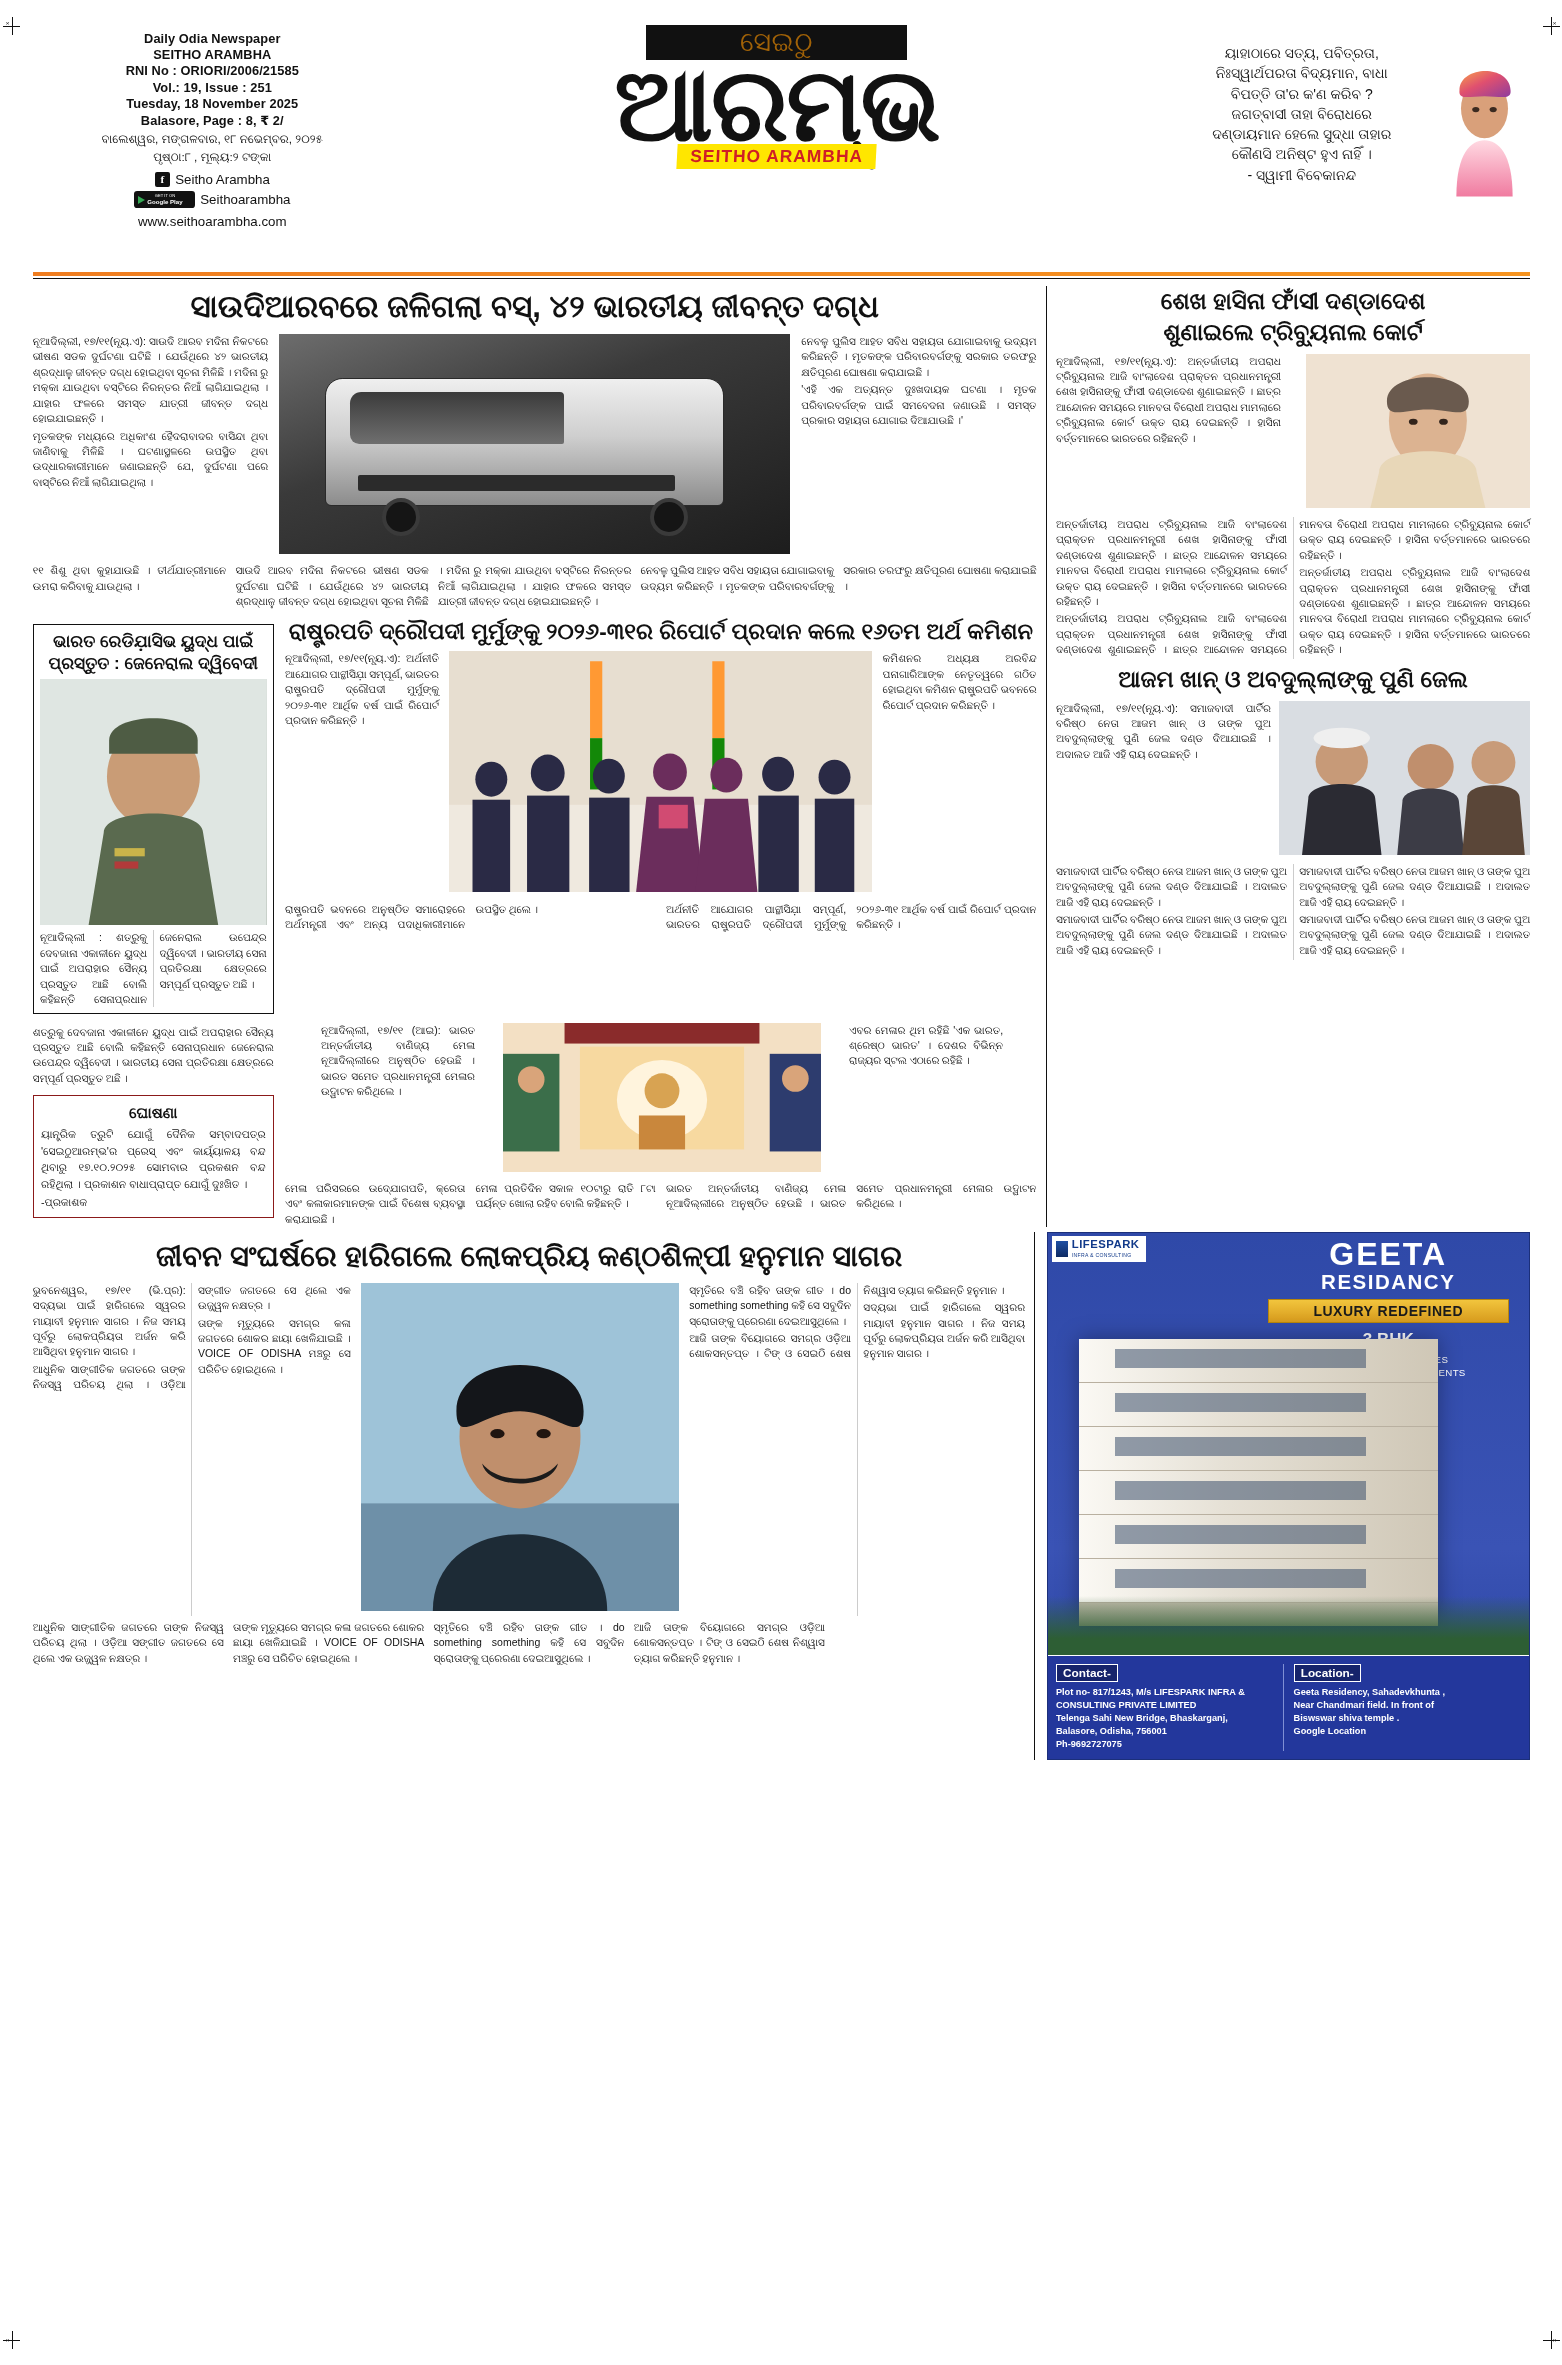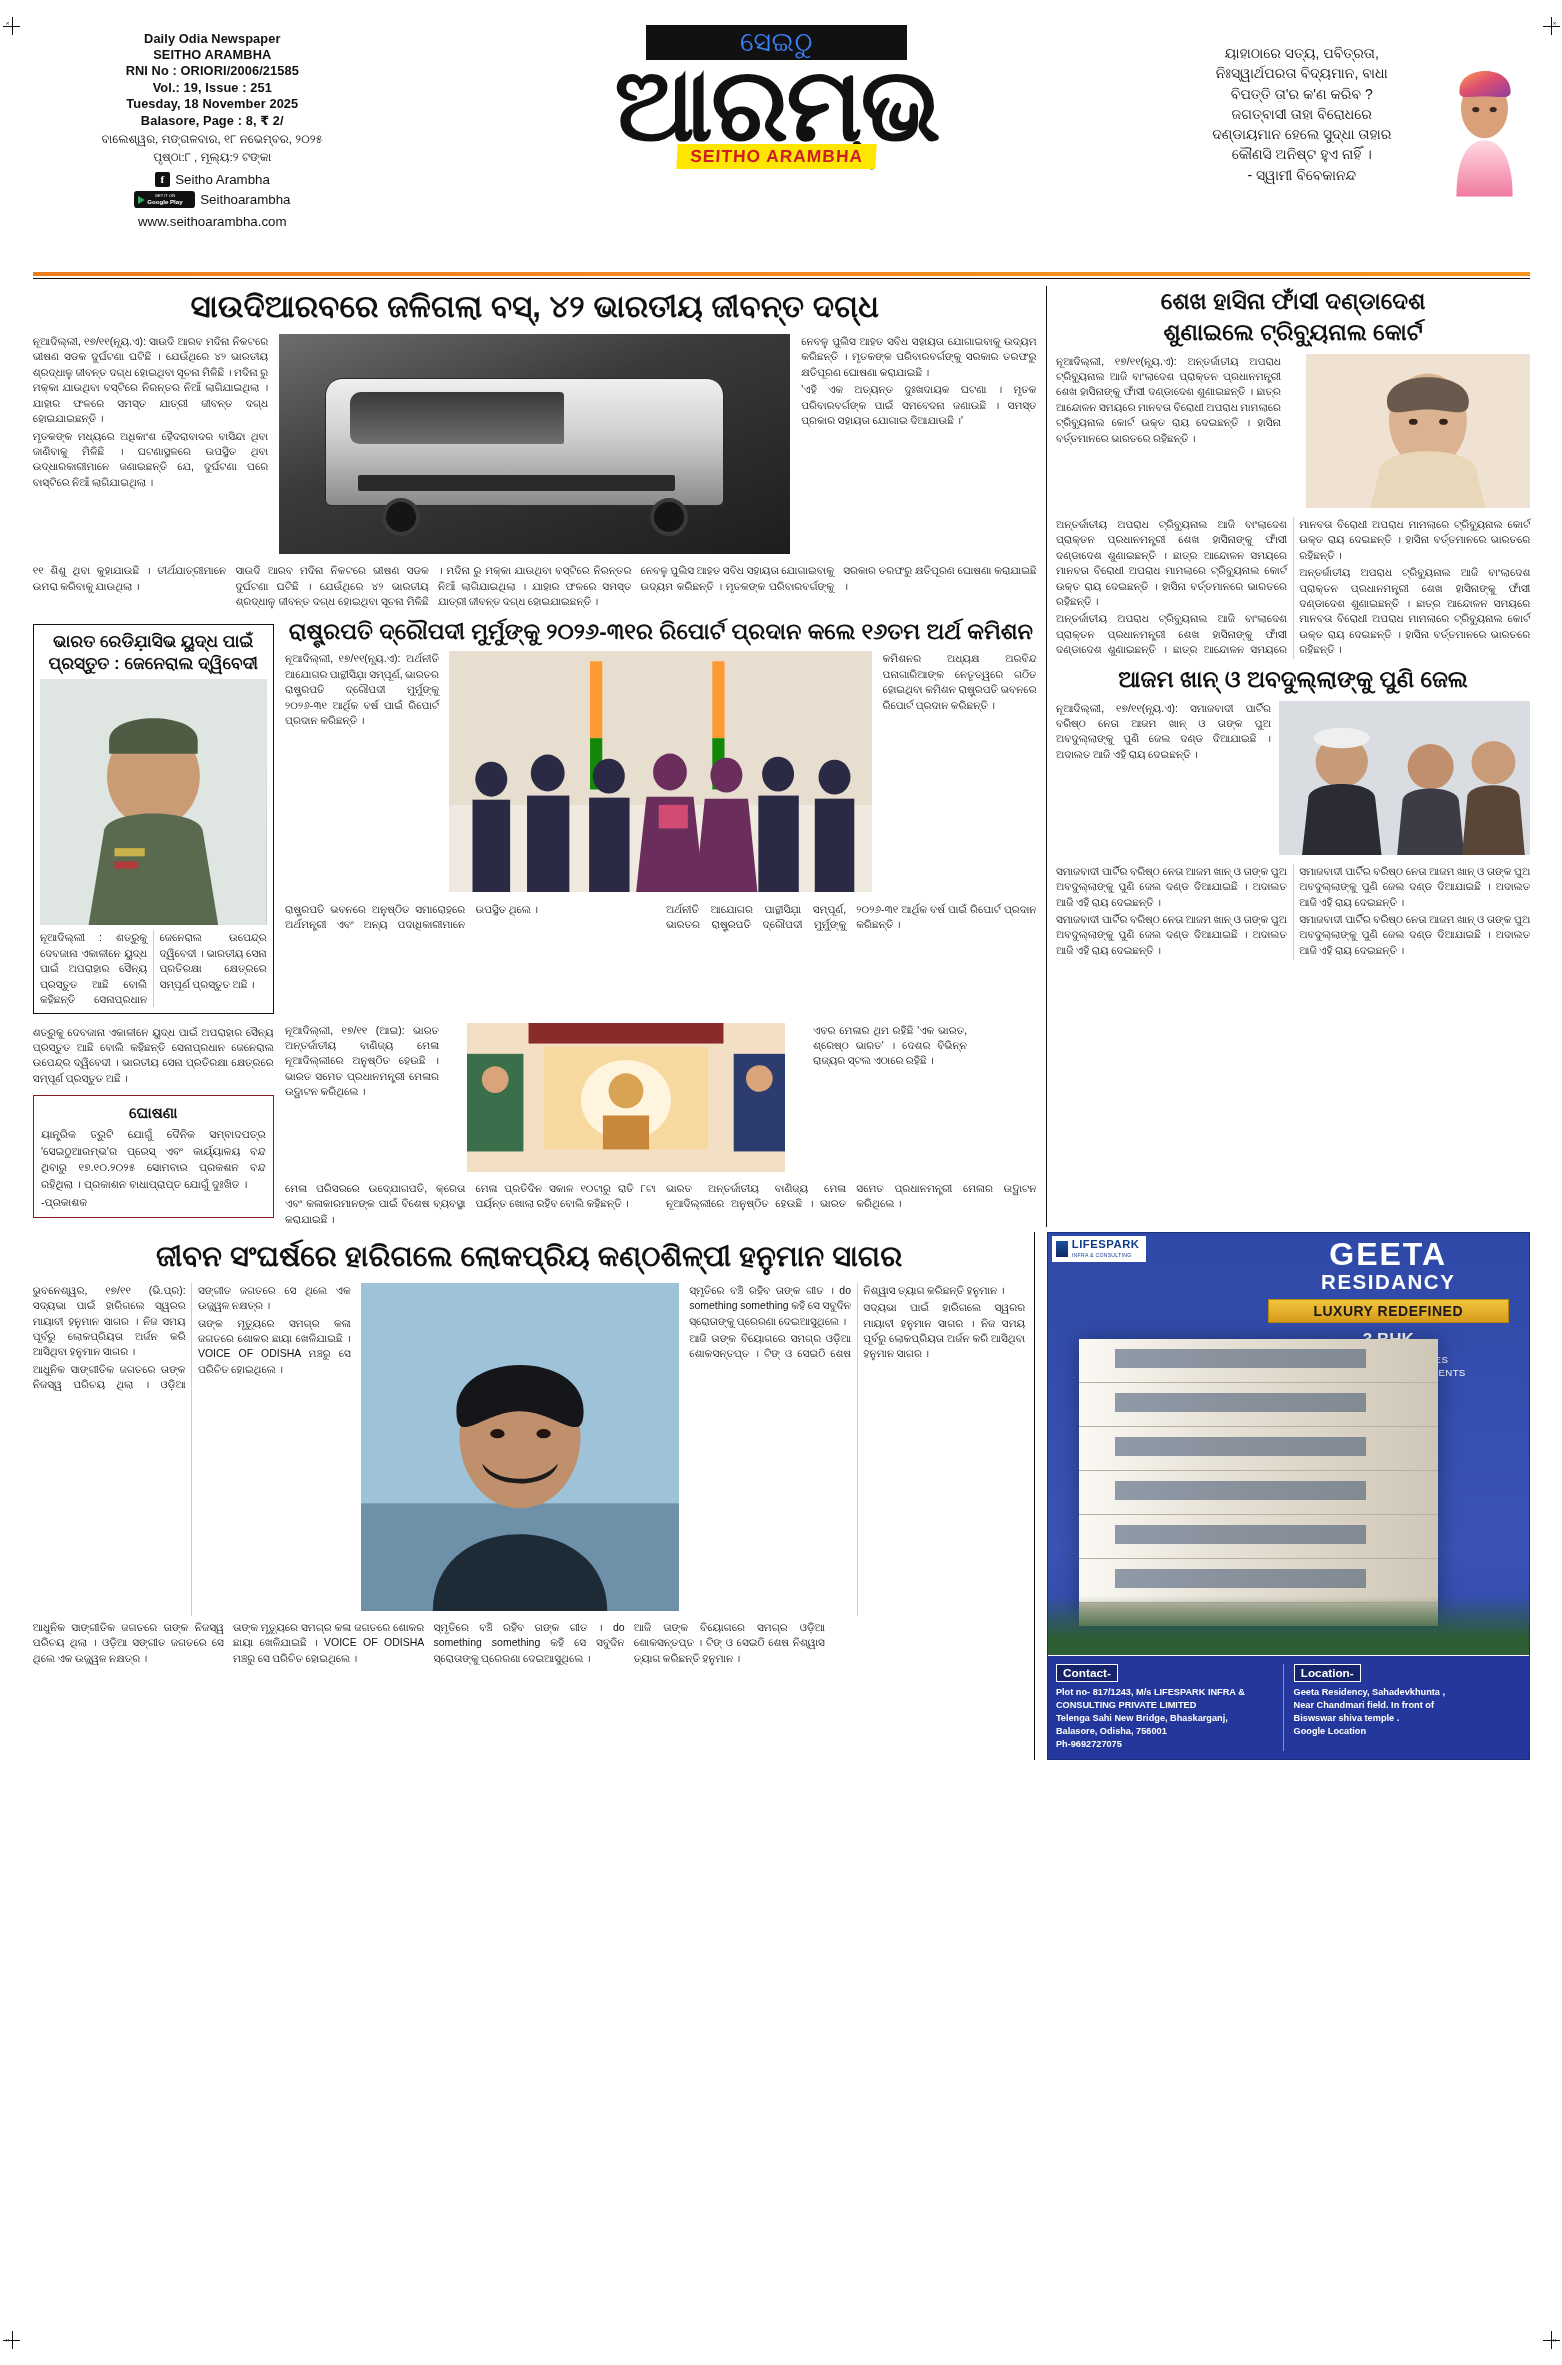--- a/index.html
+++ b/index.html
@@ -36,21 +36,21 @@
   .gp-ico { width:61px; height:17px; background:#111; border-radius:3.1px; color:#fff;
             display:flex; align-items:center; gap:2.6px; padding:0 3.6px; }
   .gp-tri { width:0;height:0;border-top:4.6px solid transparent;border-bottom:4.6px solid transparent;
             border-left:7.2px solid #34a853; }
   .gp-txt { font-size:4.1px; line-height:1.05; }
   .gp-txt b { font-size:6.1px; display:block; font-weight:bold; }
   .soc-lbl { font-size:13.3px; font-weight:500; }
   .mh-site { font-size:13.3px; font-weight:500; margin-top:2px; }
 
   .mh-logo { flex:1; display:flex; flex-direction:column; align-items:center; padding-top:11.3px; }
-  .logo-bar { background:#111; color:#3b82f6; width:261px; text-align:center;
+  .logo-bar { background:#111; color:#a16207; width:261px; text-align:center;
               font-size:27px; line-height:1.15; padding:2px 0; letter-spacing:0.5px; }
   .logo-main { font-size:102px; font-weight:bold; line-height:.95; letter-spacing:-2px;
                margin-top:-3.1px; color:#111; }
   .logo-tag { background:#ffe600; color:#cf1f26; font-weight:bold; font-size:17.4px;
               letter-spacing:1px; padding:2px 13.3px; margin-top:-9.2px;
               transform:skewX(-3deg); font-family:"Liberation Sans",sans-serif; }
 
   .mh-quote { width:369px; padding-top:30px; display:flex; }
   .mh-quote-text { flex:1; text-align:center; font-size:14px; line-height:1.44; }
   .mh-quote-text .attr { margin-top:1px; }
@@ -350,21 +350,21 @@
             <p>ଶତ୍ରୁକୁ ଦେବଜାନା ଏକାଳୀନେ ୟୁଦ୍ଧ ପାଇଁ ଅପରାହାର ସୈନ୍ୟ ପ୍ରସ୍ତୁତ ଆଛି ବୋଲି କହିଛନ୍ତି ସେନାପ୍ରଧାନ ଜେନେରାଲ ଉପେନ୍ଦ୍ର ଦ୍ୱିବେଦୀ । ଭାରତୀୟ ସେନା ପ୍ରତିରକ୍ଷା କ୍ଷେତ୍ରରେ ସମ୍ପୂର୍ଣ ପ୍ରସ୍ତୁତ ଅଛି ।</p>
           </div>
           <aside class="notice-box">
             <div class="notice-title">ଘୋଷଣା</div>
             <div class="notice-body">ୟାନ୍ତ୍ରିକ ତ୍ରୁଟି ଯୋଗୁଁ ଦୈନିକ ସମ୍ବାଦପତ୍ର 'ସେଇଠୁଆରମ୍ଭ'ର ପ୍ରେସ୍ ଏବଂ କାର୍ୟ୍ୟାଳୟ ବନ୍ଦ ଥିବାରୁ ୧୭.୧୦.୨୦୨୫ ସୋମବାର ପ୍ରକଶନ ବନ୍ଦ ରହିଥିଲା । ପ୍ରକାଶନ ବାଧାପ୍ରାପ୍ତ ଯୋଗୁଁ ଦୁଃଖିତ ।</div>
             <div class="notice-sign">-ପ୍ରକାଶକ</div>
           </aside>
         </div>
 
         <section style="flex:1;">
-          <div style="display:flex; gap:28px;">
+          <div style="display:flex; gap:28px;margin-left:36px;">
             <div style="width:154px;" class="body-text">
               <p><span class="dateline">ନୂଆଦିଲ୍ଲୀ, ୧୭/୧୧ (ଆଇ):</span>
                 <span>ଭାରତ ଅନ୍ତର୍ଜାତୀୟ ବାଣିଜ୍ୟ ମେଳା ନୂଆଦିଲ୍ଲୀରେ ଅନୁଷ୍ଠିତ ହେଉଛି । ଭାରତ ସମେତ ପ୍ରଧାନମନ୍ତ୍ରୀ ମେଳାର ଉଦ୍ଘାଟନ କରିଥିଲେ ।</span></p>
             </div>
             <figure style="width:318px;">
               <div class="photo ph-fair">
                 <svg viewBox="0 0 620 290" width="100%" height="100%" preserveAspectRatio="none" aria-hidden="true">
                   <rect width="620" height="290" fill="#f3e0c4"></rect>
                   <rect x="120" y="0" width="380" height="40" fill="#8a2b2b"></rect>
                   <rect x="150" y="46" width="320" height="200" fill="#f7d9a0"></rect>

